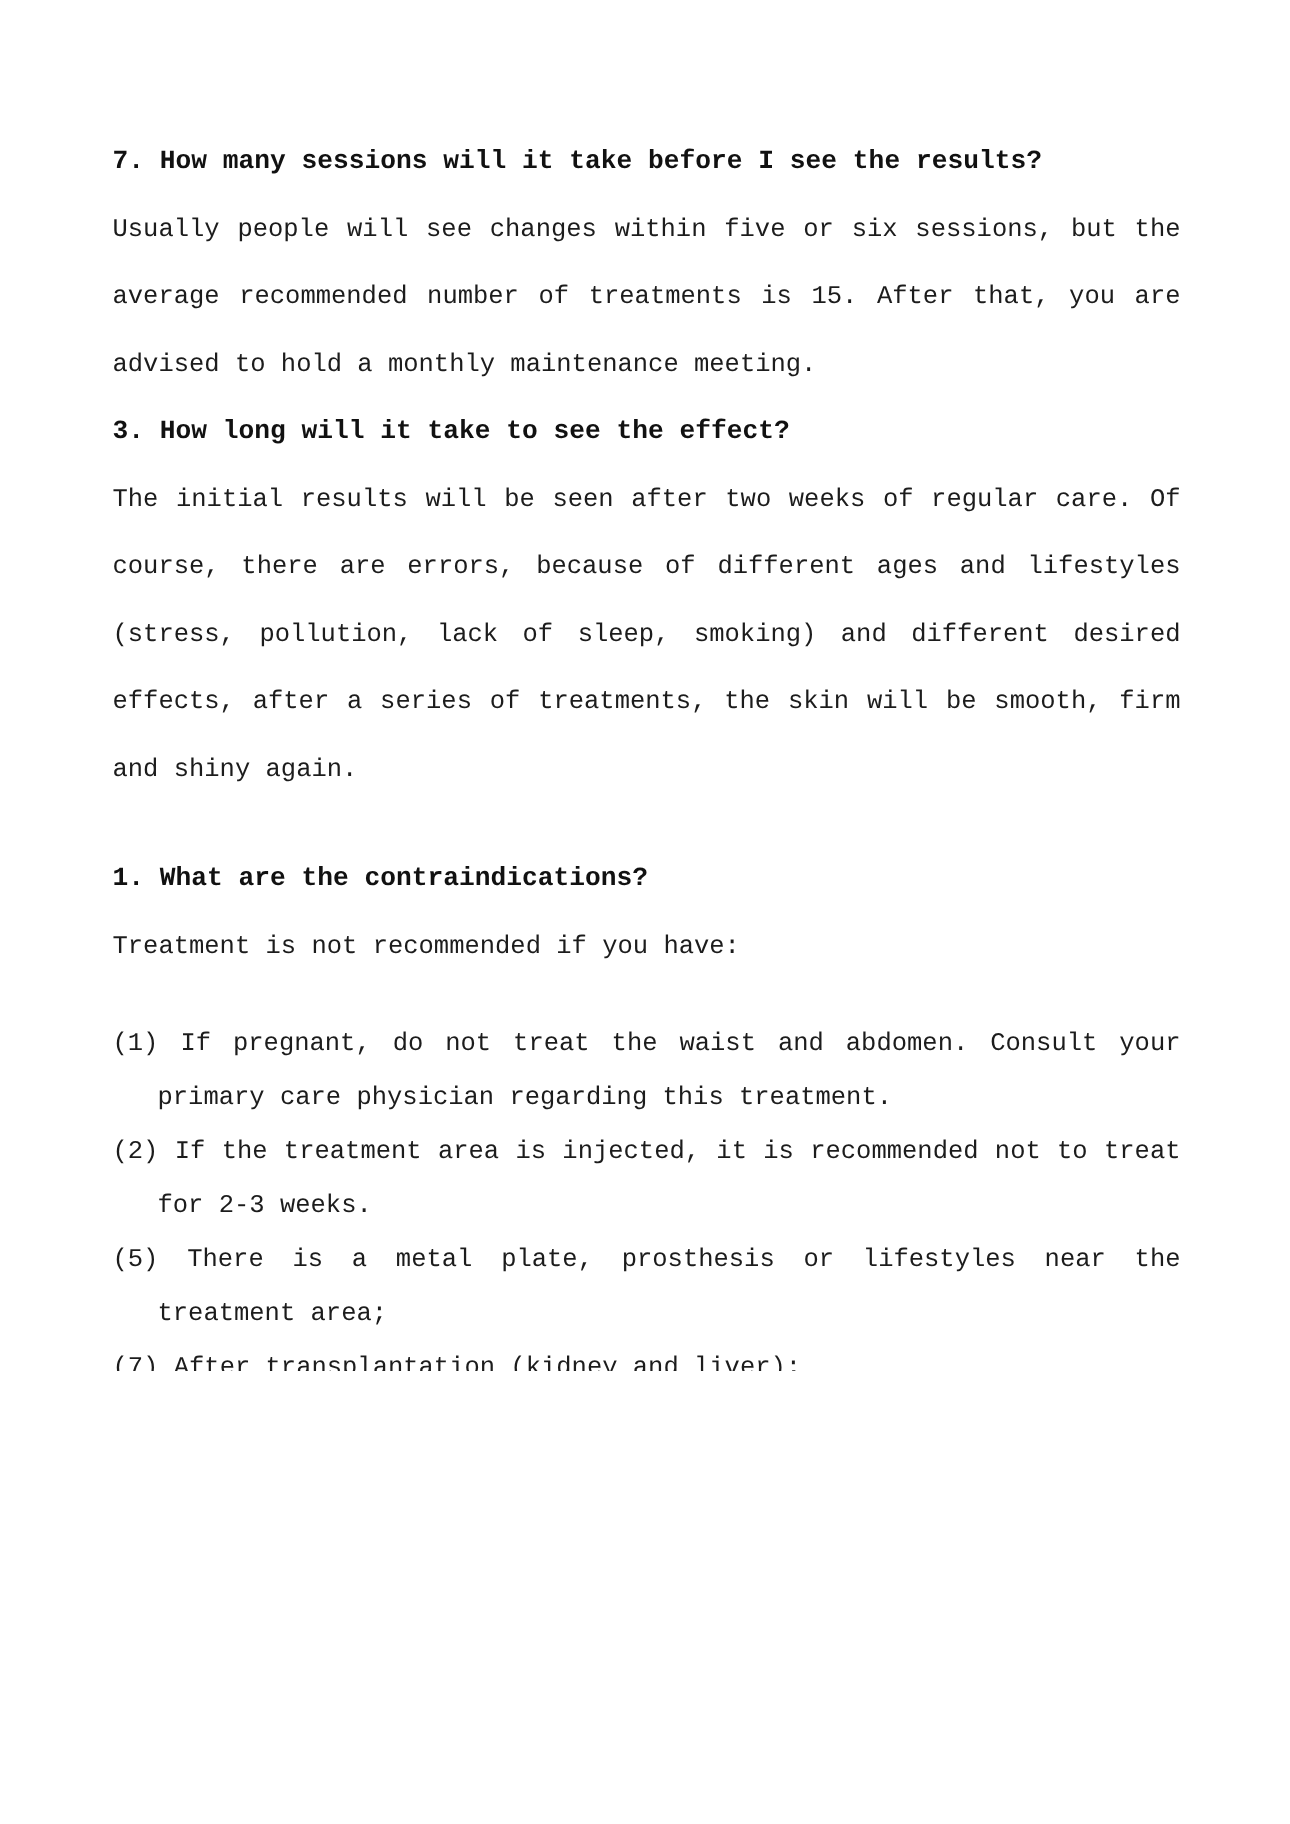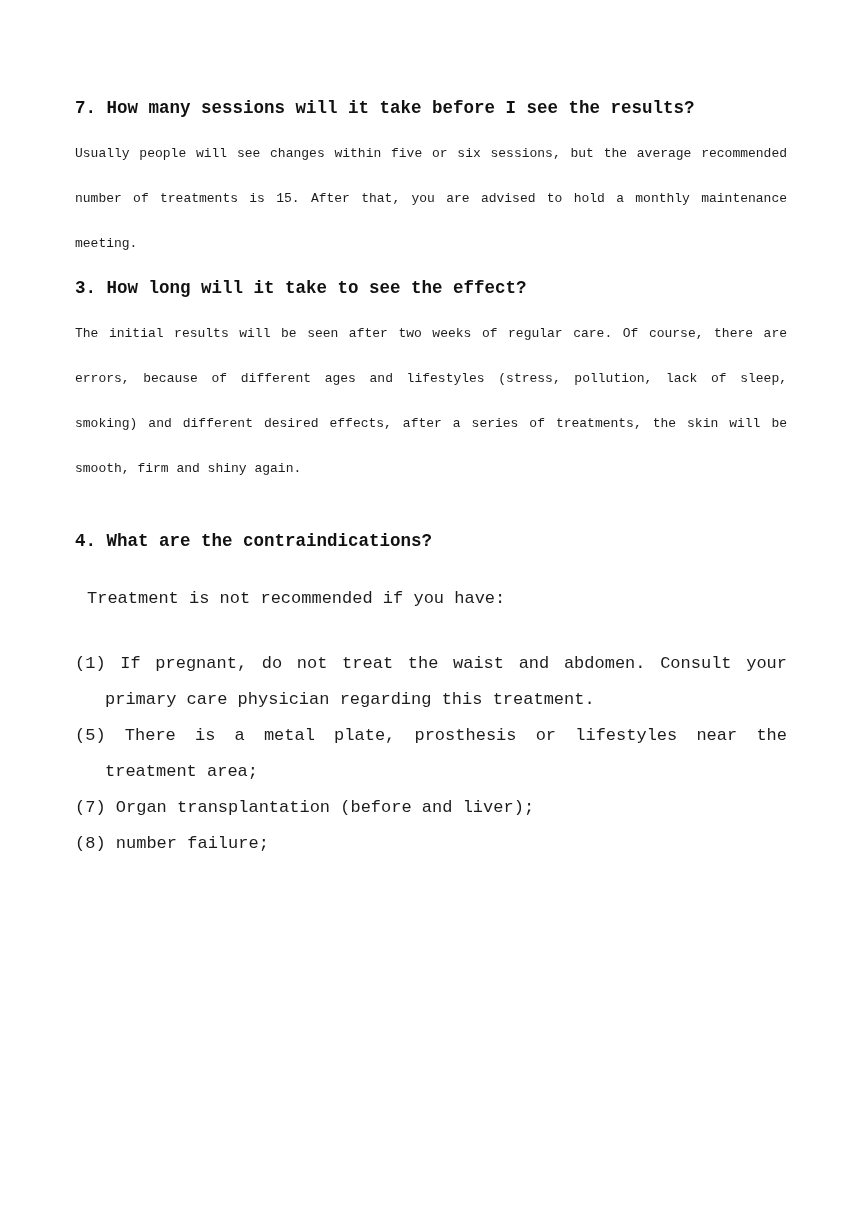--- a/index.html
+++ b/index.html
@@ -25,29 +25,29 @@
   .q-heading {
     margin: 0;
     font-size: 17.5px;
     font-weight: 700;
     line-height: 45px;
     color: #111111;
     white-space: nowrap;
   }
   .q-body {
     margin: 0;
-    font-size: 13px;
+    font-size: 17px;
     line-height: 45px;
     text-align: justify;
   }
   .section-gap {
     height: 28px;
   }
   .intro {
-    margin: 12px;
+    margin: 0;
     font-size: 17px;
     line-height: 45px;
   }
   .c-list {
     margin-top: 25px;
   }
   .list-item {
     font-size: 17px;
     line-height: 36px;
     text-align: justify;
@@ -73,26 +73,27 @@
   <div class="content">
 
     <h2 class="q-heading">7. How many sessions will it take before I see the results?</h2>
     <p class="q-body">Usually people will see changes within five or six sessions, but the average recommended number of treatments is 15. After that, you are advised to hold a monthly maintenance meeting.</p>
 
     <h2 class="q-heading">3. How long will it take to see the effect?</h2>
     <p class="q-body">The initial results will be seen after two weeks of regular care. Of course, there are errors, because of different ages and lifestyles (stress, pollution, lack of sleep, smoking) and different desired effects, after a series of treatments, the skin will be smooth, firm and shiny again.</p>
 
     <div class="section-gap"></div>
 
-    <h2 class="q-heading">4. What are the contraindications?</h2>
+    <h2 class="q-heading">1. What are the contraindications?</h2>
     <p class="intro">Treatment is not recommended if you have:</p>
 
     <div class="c-list">
       <div class="list-item"><span class="marker">(1)</span> <span>If pregnant, do not treat the waist and abdomen. Consult your primary care physician regarding this treatment.</span></div>
+      <div class="list-item"><span class="marker">(2)</span> <span>If the treatment area is injected, it is recommended not to treat for 2-3 weeks.</span></div>
       <div class="list-item"><span class="marker">(5)</span> <span>There is a metal plate, prosthesis or lifestyles near the treatment area;</span></div>
-      <div class="list-item"><span class="marker">(7)</span> <span>Organ transplantation (before and liver);</span></div>
+      <div class="list-item"><span class="marker">(7)</span> <span>After transplantation (kidney and liver);</span></div>
       <div class="list-item"><span class="marker">(8)</span> <span>number failure;</span></div>
     </div>
 
   </div>
 
   <div class="page-number">19</div>
 </div>
 
 </body></html>

